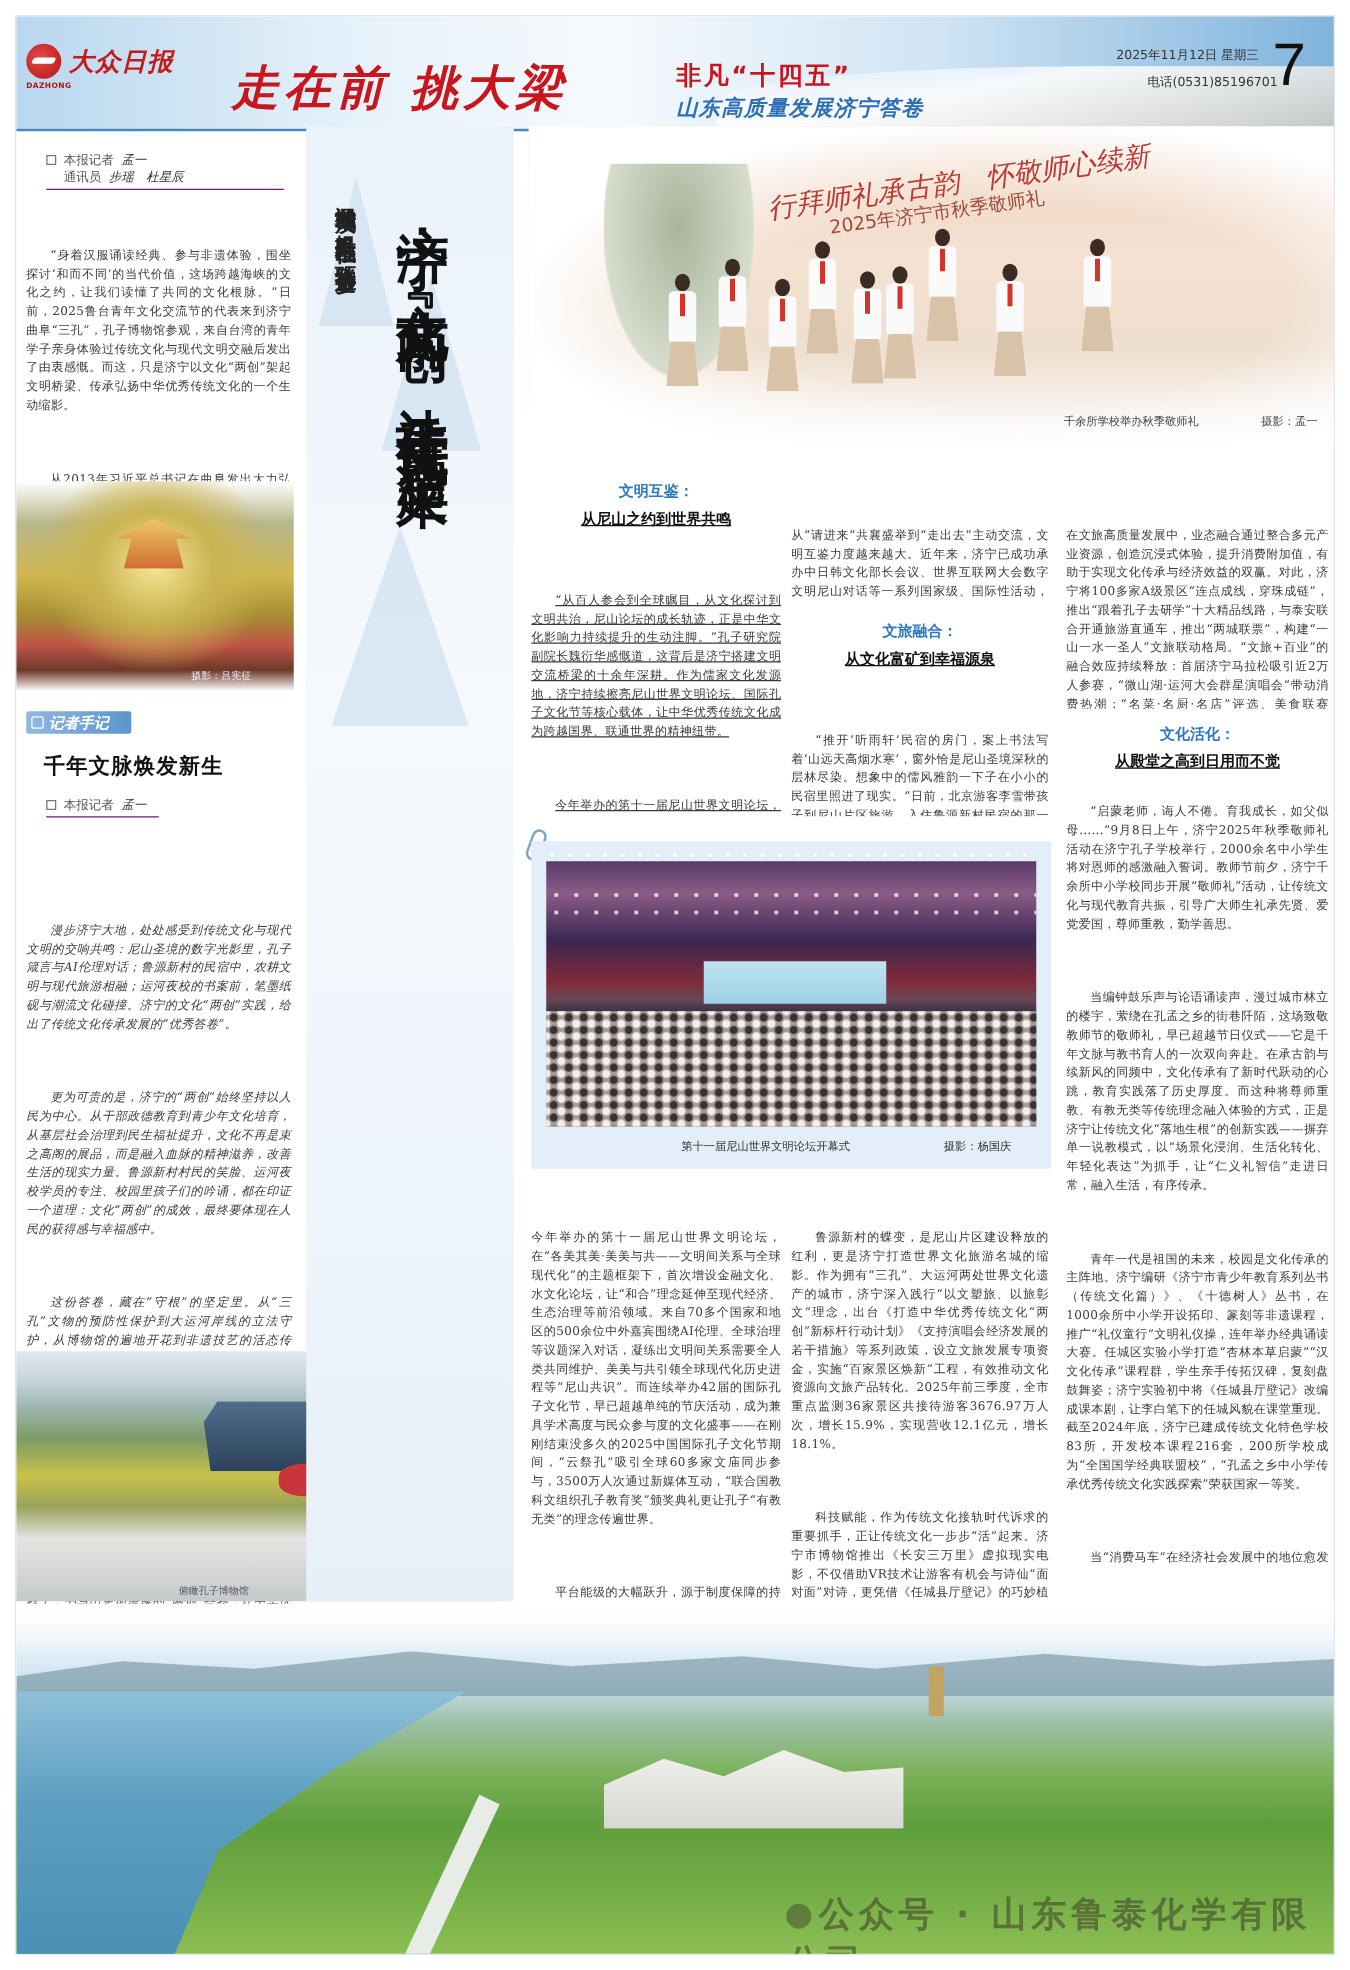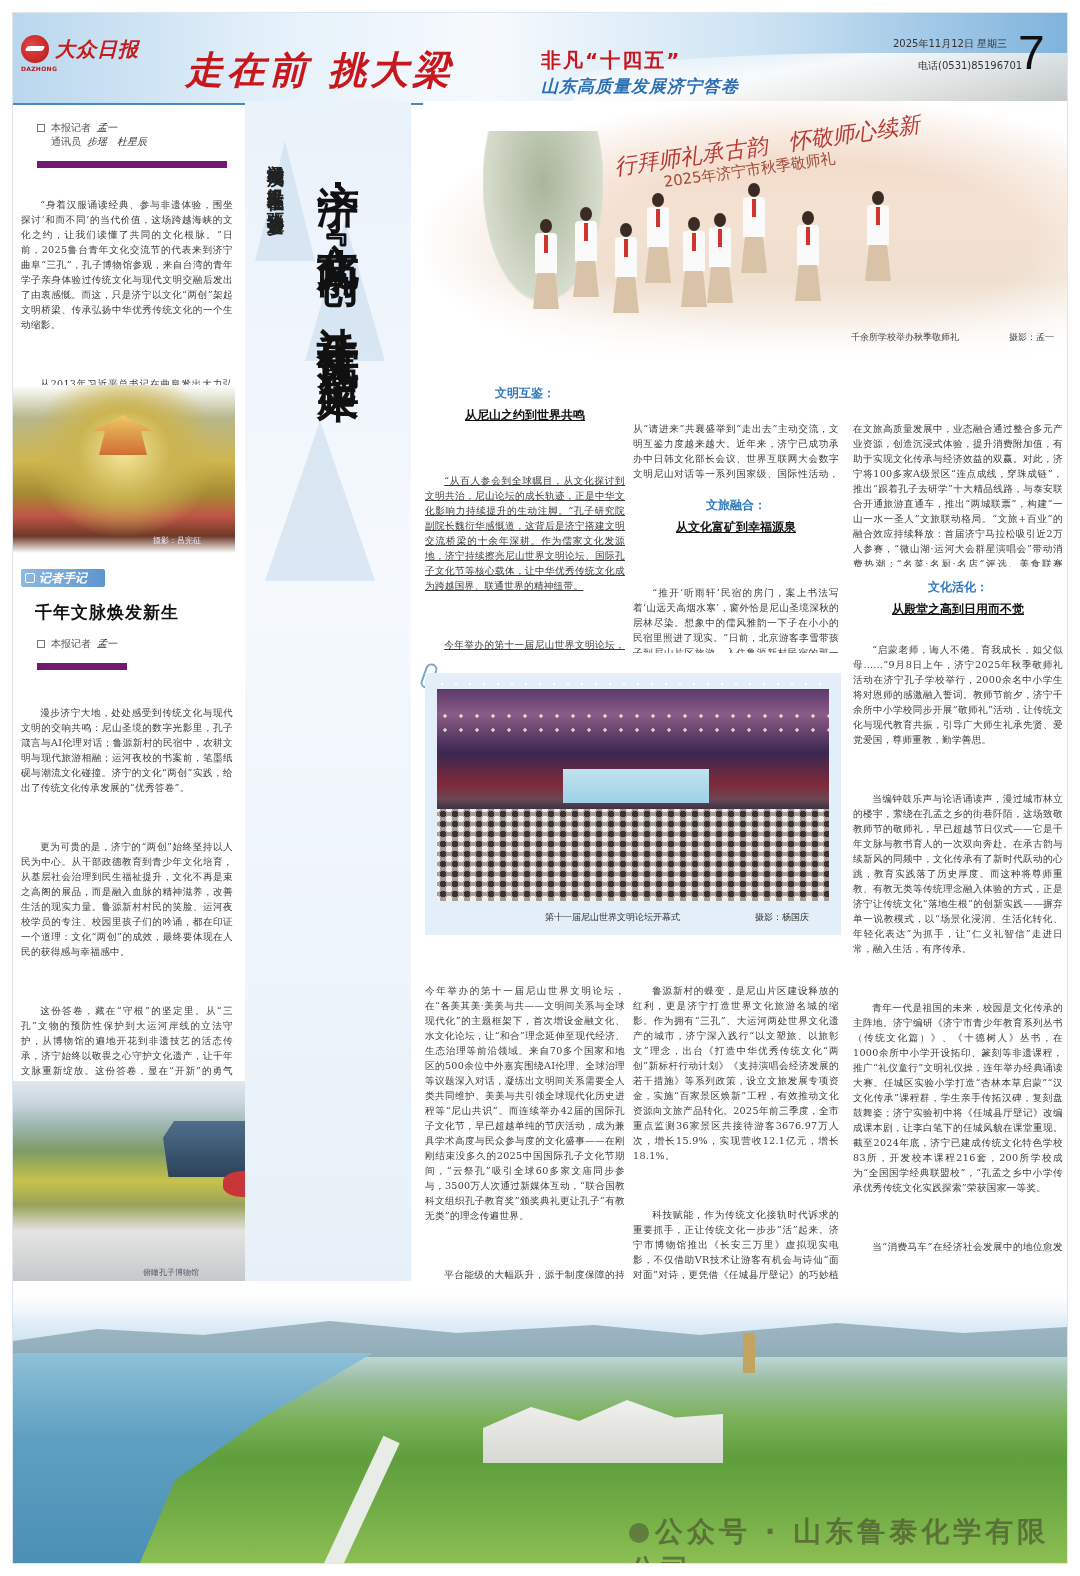--- a/index.html
+++ b/index.html
@@ -61,21 +61,21 @@
     position: absolute; left: 905px; top: 46px; font: 10px "DejaVu Sans", sans-serif; color: #333;
   }
   .page-no {
     position: absolute; left: 1005px; top: 12px;
     font: 48px "Liberation Sans", sans-serif; color: #111;
   }
 
   
   .byline {
     position: absolute; font: 10px "DejaVu Sans", sans-serif; color: #555;
-    border-bottom: 7px solid #701a75; padding-bottom: 12px;
+    border-bottom: 1px solid #701a75; padding-bottom: 2px;
   }
   .byline .box { display: inline-block; width: 8px; height: 8px; border: 1px solid #777; margin-right: 6px; vertical-align: -1px; }
   .byline .name { font-family: "DejaVu Serif", serif; font-style: italic; color: #333; margin-left: 6px; }
   .byline .line2 { padding-left: 14px; }
   .body-text {
     position: absolute; font-size: 9.6px; line-height: 15px; color: #3a3a3a;
     text-align: justify; letter-spacing: 0.3px;
   }
   .body-text p { text-indent: 2em; margin-top: 44px; }
   .photo {
@@ -285,21 +285,21 @@
   </div>
 
   <div class="note-tag">
     <span class="ico"></span>
     <span class="t">记者手记</span>
   </div>
   <div class="note-title">千年文脉焕发新生</div>
   <div class="byline" style="left:24px; top:624px; width:90px;">
     <span class="box"></span><span>本报记者</span><span class="name">孟一</span>
   </div>
-  <div class="body-text" style="left:8px; top:648px; width:212px;">
+  <div class="body-text" style="left:8px; top:680px; width:212px;font-style:italic;">
     <p>漫步济宁大地，处处感受到传统文化与现代文明的交响共鸣：尼山圣境的数字光影里，孔子箴言与AI伦理对话；鲁源新村的民宿中，农耕文明与现代旅游相融；运河夜校的书案前，笔墨纸砚与潮流文化碰撞。济宁的文化“两创”实践，给出了传统文化传承发展的“优秀答卷”。</p>
     <p>更为可贵的是，济宁的“两创”始终坚持以人民为中心。从干部政德教育到青少年文化培育，从基层社会治理到民生福祉提升，文化不再是束之高阁的展品，而是融入血脉的精神滋养，改善生活的现实力量。鲁源新村村民的笑脸、运河夜校学员的专注、校园里孩子们的吟诵，都在印证一个道理：文化“两创”的成效，最终要体现在人民的获得感与幸福感中。</p>
     <p>这份答卷，藏在“守根”的坚定里。从“三孔”文物的预防性保护到大运河岸线的立法守护，从博物馆的遍地开花到非遗技艺的活态传承，济宁始终以敬畏之心守护文化遗产，让千年文脉重新绽放。这份答卷，显在“开新”的勇气中，打破体制机制壁垒，组建高规格指挥部统筹推进；突破传播时空限制，用数字技术让文化“破壁出圈”；打破产业边界，推动文旅、文创、文商深度融合，让传统文化焕发时代光彩。</p>
     <p>站在新的发展起点，济宁正全力打造世界文明交流互鉴高地、世界文化旅游名城。相信随着尼山文化片区建设的深入推进，随着更多文化IP的创新涌现，孔孟之乡必将在文化强国建设的征程上，书写出更加璀璨的“两创”答卷，让中华优秀传统文化在新时代绽放出更加绚丽的光芒。</p>
   </div>
 
   <div class="photo aerial" style="left:0; top:1068px; width:386px; height:200px;">
     <div class="museum"></div>
     <div class="lawn"></div>
     <div class="red"></div>

